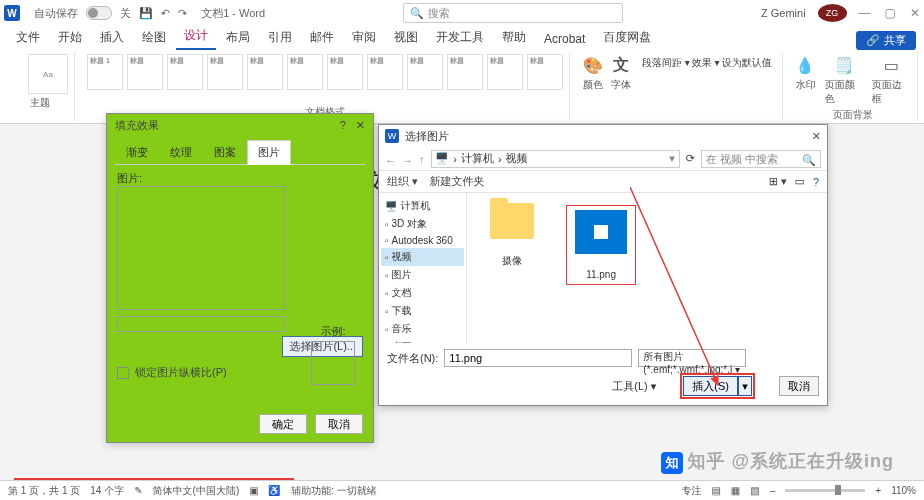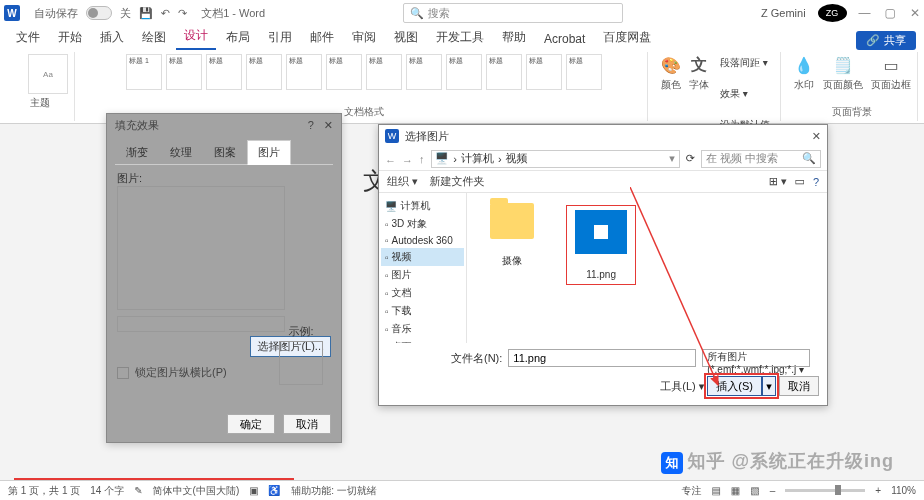--- a/index.html
+++ b/index.html
@@ -7,43 +7,43 @@
 
 
 .titlebar { height:26px; background:#fff; display:flex; align-items:center; padding:0 4px; font-size:11px; color:#666; }
 .titlebar .w-icon { width:16px; height:16px; background:#185abd; color:#fff; display:flex; align-items:center; justify-content:center; font-weight:bold; border-radius:2px; font-size:10px; margin-right:6px;}
 .titlebar .tb-left { display:flex; align-items:center; gap:8px; }
 .titlebar .tb-toggle { width:26px; height:14px; border:1px solid #bbb; border-radius:7px; position:relative; background:#eee;}
 .titlebar .tb-toggle::after{content:"";position:absolute;width:10px;height:10px;border-radius:50%;background:#999;top:1px;left:1px;}
 .titlebar .center { flex:1; display:flex; justify-content:center; }
 .searchbox { width:220px; height:20px; border:1px solid #ccc; border-radius:2px; display:flex; align-items:center; padding:0 6px; color:#888; gap:4px;}
 .titlebar .tb-right { display:flex; align-items:center; gap:12px; color:#555;}
-.avatar{width:29px;height:18px;border-radius:50%;background:#000000;color:#fff;display:flex;align-items:center;justify-content:center;font-size:9px;}
+.avatar{width:29px;height:18px;border-radius:50%;background:#7f1d1d;color:#fff;display:flex;align-items:center;justify-content:center;font-size:9px;}
 .winbtns{display:flex;gap:14px;color:#888;font-size:12px;}
 
 
 .tabs { height:24px; background:#fff; display:flex; align-items:flex-end; padding:0 8px; gap:2px; font-size:12px; }
 .tab { padding:4px 8px; cursor:pointer; color:#444;}
 .tab.active { border-bottom:2px solid #185abd; color:#be185d; font-weight:400;}
 .share-btn{margin-left:auto;background:#185abd;color:#fff;padding:2px 10px;border-radius:3px;font-size:11px;display:flex;align-items:center;gap:4px;}
 
 
 .ribbon { height:74px; background:#fff; border-bottom:1px solid #d0d0d0; display:flex; padding:2px 6px; gap:6px; font-size:10px; color:#555;}
 .rgroup{display:flex;flex-direction:column;align-items:center;justify-content:space-between;border-right:1px solid #e3e3e3;padding:2px 6px;}
 .rgroup .thumbs{display:flex;gap:4px;}
 .thumb{width:40px;height:40px;border:1px solid #ddd;background:#fff;display:flex;flex-direction:column;align-items:center;justify-content:center;font-size:8px;color:#888;margin-left:16px;}
 .thumb2{width:36px;height:36px;border:1px solid #ddd;background:#fff;font-size:7px;padding:2px;overflow:hidden;line-height:1.1;}
 .rgroup-label{font-size:10px;color:#666;margin-top:2px;}
 .big-btn{display:flex;flex-direction:column;align-items:center;gap:2px;font-size:10px;}
 .big-btn .ic{width:22px;height:22px;display:flex;align-items:center;justify-content:center;font-size:16px;}
-.opts{display:flex;flex-direction:column;gap:17px;font-size:10px;color:#444;padding:2px 4px;}
+.opts{display:flex;flex-direction:row;gap:2px;font-size:10px;color:#444;padding:2px 4px;}
 .opts span{white-space:nowrap;}
 
 
-.fill-dlg{position:absolute;left:106px;top:113px;width:236px;height:330px;background:#a3a3a3;border:1px solid #888;box-shadow:0 2px 8px rgba(0,0,0,.2);}
+.fill-dlg{position:absolute;left:106px;top:113px;width:268px;height:330px;background:#84cc16;border:1px solid #888;box-shadow:0 2px 8px rgba(0,0,0,.2);}
 .fill-dlg .dlg-title{height:22px;display:flex;align-items:center;padding:0 8px;font-size:11px;color:#444;}
 .fill-tabs{display:flex;margin:4px 8px 0;border-bottom:1px solid #ccc;font-size:11px;}
 .fill-tab{padding:4px 10px;border:1px solid transparent;border-bottom:none;cursor:pointer;}
 .fill-tab.active{border:1px solid #ccc;border-bottom:1px solid #fff;background:#fff;margin-bottom:-1px;}
 .fill-body{padding:6px 10px;font-size:11px;}
 .pic-box{width:168px;height:124px;border:1px solid #999;margin-bottom:6px;}
 .pic-name{width:168px;height:16px;border:1px solid #999;margin-bottom:4px;}
 .sel-btn{display:inline-block;border:1px solid #3a6ea5;padding:2px 6px;font-size:11px;background:#eaf1fb;margin-left:48px;}
 .chk{display:flex;align-items:center;gap:6px;margin-top:8px;font-size:11px;color:#444;}
 .chk .box{width:12px;height:12px;border:1px solid #888;}
@@ -53,40 +53,40 @@
 .dlg-btns button{width:48px;height:20px;font-size:11px;border:1px solid #aaa;background:#f4f4f4;margin-top:40px;}
 
 
 .open-dlg{position:absolute;left:378px;top:124px;width:450px;height:282px;background:#fff;border:1px solid #888;box-shadow:0 2px 8px rgba(0,0,0,.25);display:flex;flex-direction:column;}
 .open-title{height:22px;display:flex;align-items:center;padding:0 6px;font-size:11px;}
 .open-title .w-ic{width:14px;height:14px;background:#185abd;color:#fff;font-size:9px;display:flex;align-items:center;justify-content:center;border-radius:2px;margin-right:6px;}
 .open-title .close{margin-left:auto;color:#555;}
 .open-nav{height:24px;display:flex;align-items:center;padding:0 6px;gap:6px;border-bottom:1px solid #e4e4e4;font-size:11px;}
 .navarrow{color:#888;}
 .breadcrumb{flex:1;display:flex;align-items:center;gap:4px;border:1px solid #ccc;height:18px;padding:0 4px;}
-.searchfld{width:120px;height:18px;border:1px solid #ccc;display:flex;align-items:center;padding:0 4px;color:#888;}
+.searchfld{width:120px;height:18px;border:1px solid #ccc;display:flex;align-items:flex-end;padding:0 4px;color:#888;}
 .open-tools{height:22px;display:flex;align-items:center;padding:0 8px;gap:12px;font-size:11px;color:#444;border-bottom:1px solid #e4e4e4;}
 .open-tools .right{margin-left:auto;display:flex;gap:8px;align-items:center;}
 .open-body{flex:1;display:flex;min-height:0;}
 .tree{width:88px;border-right:1px solid #e4e4e4;overflow:hidden;font-size:10px;padding:4px 2px;}
 .tree div{padding:2px 4px;white-space:nowrap;display:flex;align-items:center;gap:3px;}
 .tree .sel{background:#cde6f7;}
 .files{flex:1;position:relative;padding:10px;}
 .fitem{display:inline-flex;flex-direction:column;align-items:center;width:70px;font-size:10px;gap:15px;}
 .folder-ic{width:44px;height:36px;background:#ffd86b;border-radius:2px;position:relative;}
 .folder-ic::before{content:"";position:absolute;top:-5px;left:0;width:18px;height:6px;background:#ffd86b;border-radius:2px 2px 0 0;}
 .img-thumb{width:52px;height:44px;background:#0078d4;display:flex;align-items:center;justify-content:center;position:relative;}
 .img-thumb::after{content:"";width:14px;height:14px;background:#fff;}
 .hl-red{border:1px solid #e53935;}
 .open-bottom{padding:6px 8px;font-size:11px;display:flex;flex-direction:column;gap:6px;}
 .fn-row{display:flex;align-items:center;gap:6px;}
 .fn-row input,.filt-sel{height:18px;border:1px solid #aaa;font-size:11px;padding:0 4px;}
 .fn-row input{flex:0 0 188px;}
 .filt-sel{width:108px;font-size:10px;}
-.btn-row{display:flex;align-items:center;gap:0;justify-content:flex-end;}
+.btn-row{display:flex;align-items:center;gap:24px;justify-content:flex-end;}
 .btn-row .toolbl{color:#333;}
 .obtn{height:20px;border:1px solid #aaa;background:#f4f4f4;font-size:11px;padding:0 8px;}
 .obtn.ins{border:1px solid #2b579a;background:#eaf1fb;}
 .obtn.ddl{width:14px;padding:0;}
 .ins-wrap{display:flex;border:2px solid #e53935;padding:1px;}
 .red-arrow{position:absolute;left:630px;top:187px;pointer-events:none;}
 
 
 .status{position:absolute;bottom:0;left:0;right:0;height:20px;background:#fff;border-top:1px solid #d0d0d0;display:flex;align-items:center;padding:0 8px;font-size:10px;color:#555;gap:10px;}
 .status .right{margin-left:auto;display:flex;align-items:center;gap:10px;}
@@ -292,21 +292,21 @@
         <span>摄像</span>
       </div>
       <div class="fitem hl-red" style="padding:4px;">
         <div class="img-thumb"></div>
         <span>11.png</span>
       </div>
     </div>
   </div>
   <div class="open-bottom">
     <div class="fn-row">
-      <span style="margin-left:64px;">文件名(N):</span>
+      <span style="">文件名(N):</span>
       <input value="11.png" style="">
       <span class="filt-sel">所有图片(*.emf;*.wmf;*.jpg;*.j ▾</span>
     </div>
     <div class="btn-row">
       <span class="toolbl">工具(L) ▾</span>
       <div class="ins-wrap">
         <button class="obtn ins">插入(S)</button>
         <button class="obtn ins ddl">▾</button>
       </div>
       <button class="obtn">取消</button>

